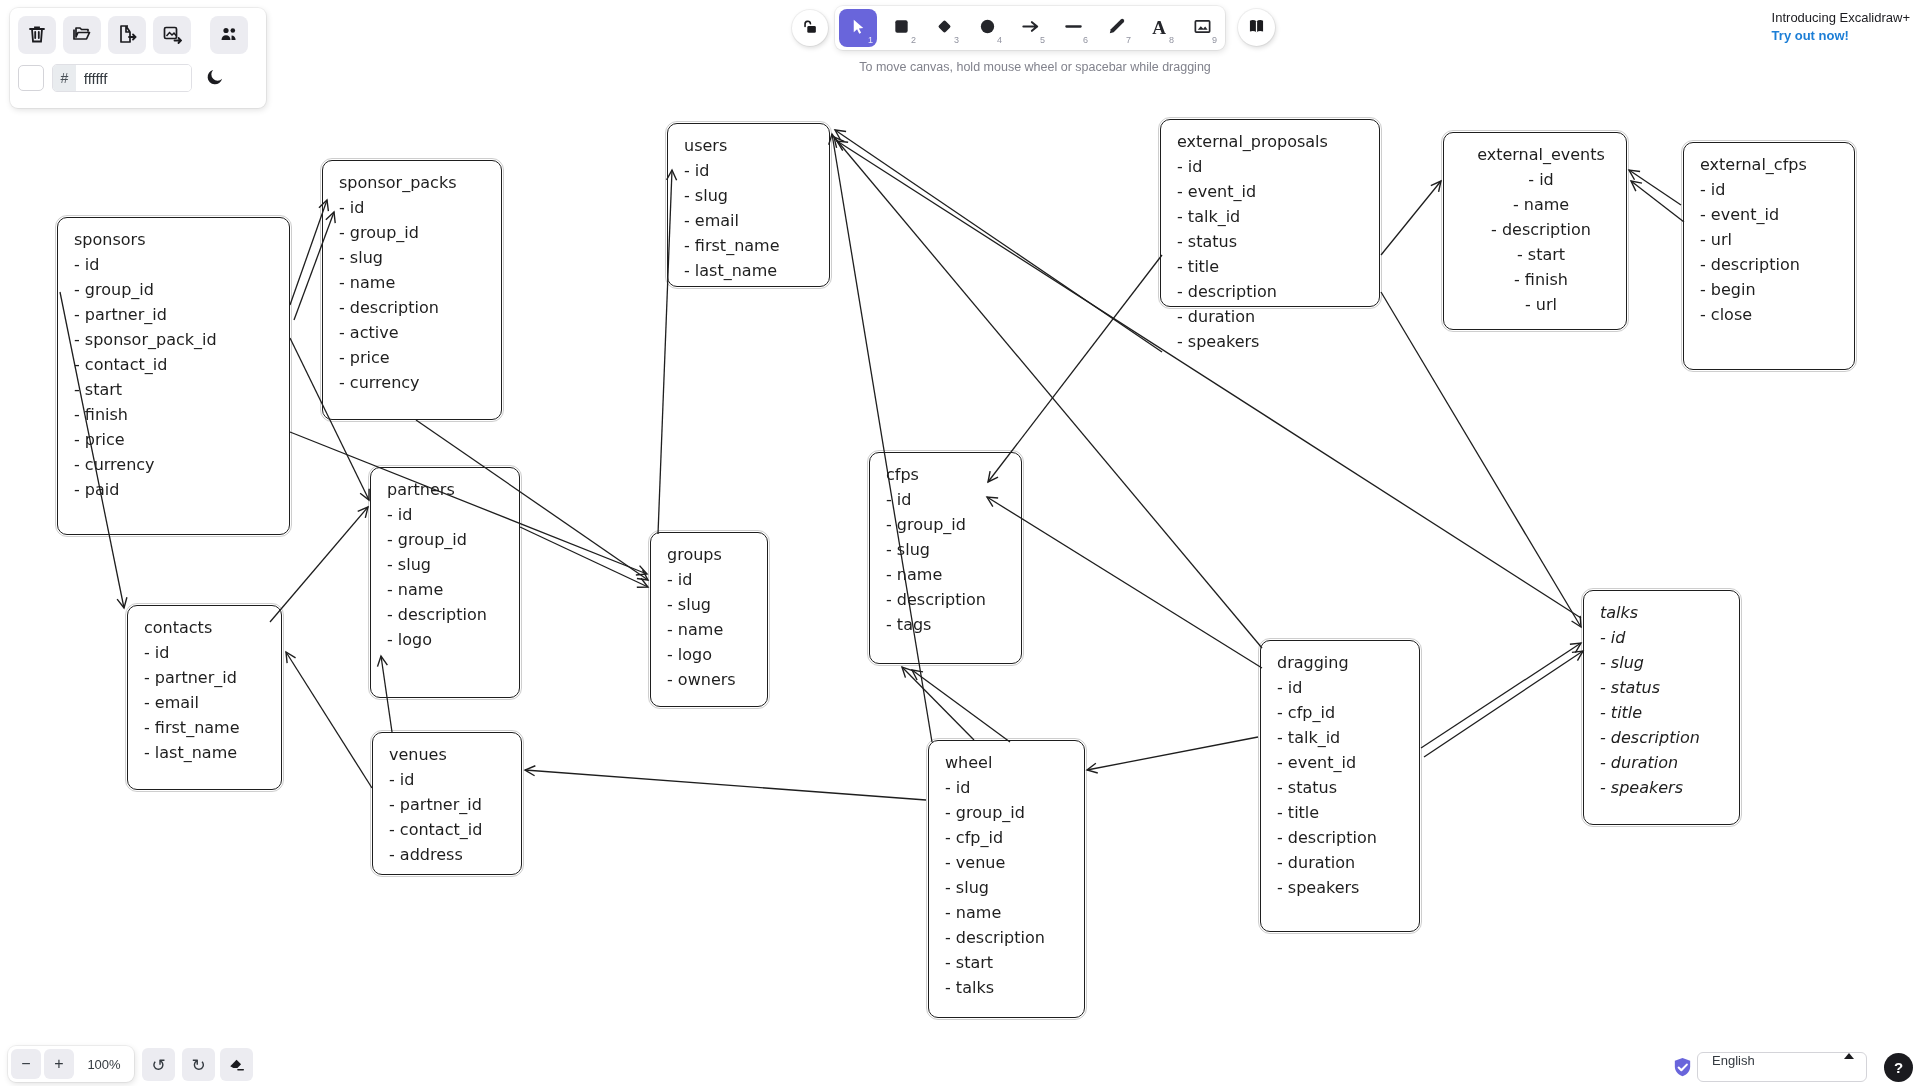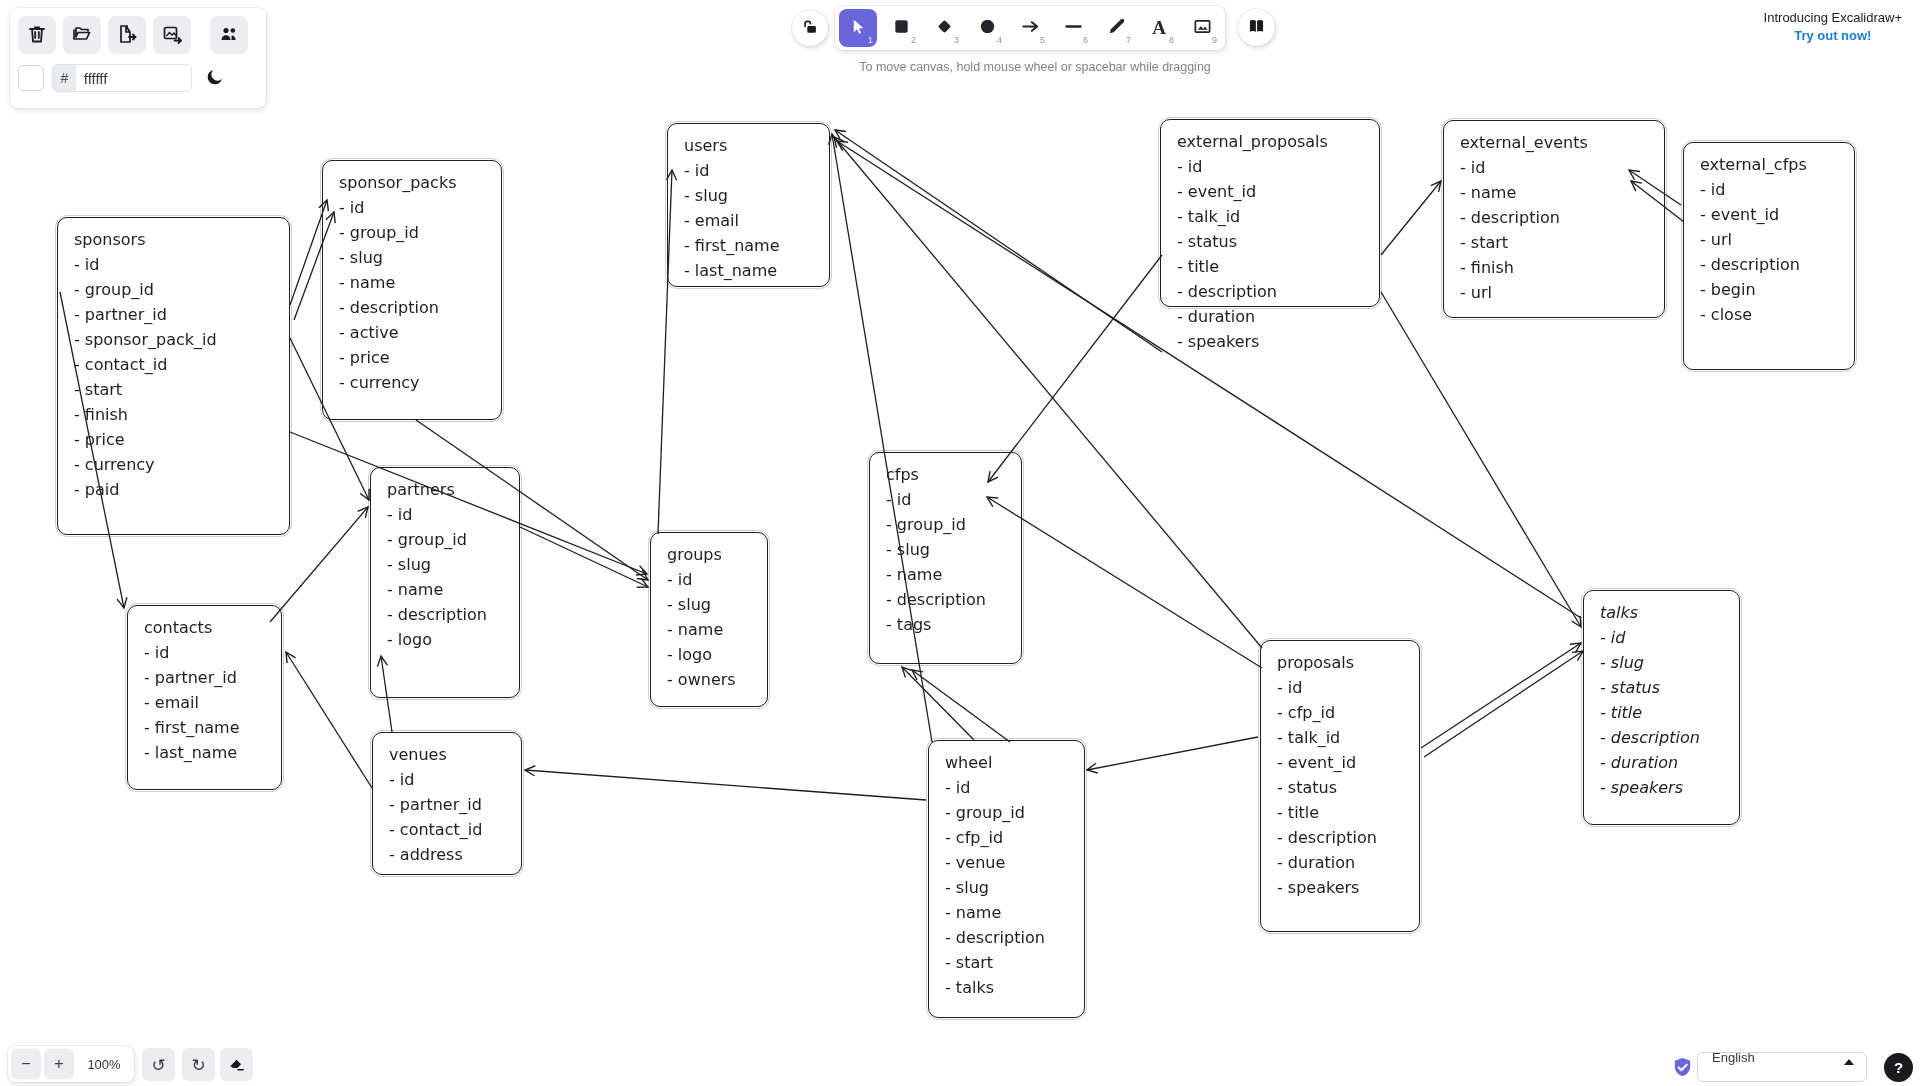--- a/index.html
+++ b/index.html
@@ -36,39 +36,39 @@
   .tool-btn svg { width:19px; height:19px; }
   .tool-num { position:absolute; right:4px; bottom:2px; font-size:9px; color:#9193a0; }
   .tool-btn.active .tool-num { color:rgba(255,255,255,.85); }
   .lib-btn { position:absolute; left:1238px; top:9px; width:37px; height:37px; border-radius:50%;
              background:#fff; border:none; box-shadow:0 0 0 1px rgba(0,0,0,.05),1px 2px 5px rgba(0,0,0,.15);
              display:flex; align-items:center; justify-content:center; cursor:pointer; }
   .hint { position:absolute; left:785px; top:60px; width:500px; text-align:center;
           font-size:12.5px; color:#81828c; }
 
   
-  .promo { position:absolute; right:18px; top:9px; text-align:center; font-size:13px; line-height:1.4; color:#1b1b1f; }
+  .promo { position:absolute; right:10px; top:9px; text-align:left; font-size:13px; line-height:1.4; color:#1b1b1f; }
   .promo-link { color:#1c7ed6; font-weight:bold; cursor:pointer; }
 
   
   .zoom-island { position:absolute; left:8px; top:1046px; width:126px; height:36px; padding:3px;
                  display:flex; align-items:center; gap:3px; }
   .zoom-btn { width:30px; height:30px; border:none; border-radius:6px; background:#ececf1; color:#343a40;
               font-size:16px; cursor:pointer; display:flex; align-items:center; justify-content:center; }
   .zoom-level { flex:1; text-align:center; font-size:13px; color:#343a40; cursor:pointer; }
   .foot-btn { position:absolute; top:1048px; width:33px; height:33px; border:none; border-radius:6px;
               background:#ececf1; color:#343a40; font-size:17px; cursor:pointer;
               display:flex; align-items:center; justify-content:center; font-family:"DejaVu Sans",sans-serif; }
   .undo-btn { left:142px; } .redo-btn { left:182px; } .eraser-btn { left:220px; }
 
   
   .shield { position:absolute; left:1671px; top:1056px; width:23px; height:23px; cursor:pointer; }
   .lang-select { position:absolute; left:1697px; top:1052px; width:170px; height:30px; background:#fff;
-                 border:1px solid #d4d4d9; border-radius:6px; display:flex; align-items:flex-end;
-                 padding:0 12px 16px 14px; font-size:13px; color:#343a40; cursor:pointer; }
+                 border:1px solid #d4d4d9; border-radius:6px; display:flex; align-items:flex-start;
+                 padding:0 12px 4px 14px; font-size:13px; color:#343a40; cursor:pointer; }
   .lang-caret { margin-left:auto; width:0; height:0; border-left:5px solid transparent;
                 border-right:5px solid transparent; border-bottom:6px solid #1b1b1f; }
   .help-btn { position:absolute; left:1884px; top:1053px; width:29px; height:29px; border-radius:50%;
               background:#1b1b1f; color:#fff; border:none; font-size:15px; font-weight:bold;
               display:flex; align-items:center; justify-content:center; cursor:pointer; }
 
   
   .diagram-layer { position:absolute; left:0; top:0; width:1920px; height:1086px; }
   .arrows-svg { position:absolute; left:0; top:0; }
   .tnode { position:absolute; border:1.7px solid #1e1e1e; border-radius:10px;
@@ -157,21 +157,21 @@
           <div class="ttitle">external_proposals</div>
           <div class="tfield">- id</div>
           <div class="tfield">- event_id</div>
           <div class="tfield">- talk_id</div>
           <div class="tfield">- status</div>
           <div class="tfield">- title</div>
           <div class="tfield">- description</div>
           <div class="tfield">- duration</div>
           <div class="tfield">- speakers</div>
         </div>
-        <div class="tnode" style="left: 1443px; top: 120px; width: 222px; height: 198px;">
+        <div class="tnode" style="left: 1443px; top: 132px; width: 184px; height: 198px; text-align: center;">
           <div class="ttitle">external_events</div>
           <div class="tfield">- id</div>
           <div class="tfield">- name</div>
           <div class="tfield">- description</div>
           <div class="tfield">- start</div>
           <div class="tfield">- finish</div>
           <div class="tfield">- url</div>
         </div>
         <div class="tnode" style="left: 1683px; top: 142px; width: 172px; height: 228px;">
           <div class="ttitle">external_cfps</div>
@@ -229,21 +229,21 @@
           <div class="tfield">- group_id</div>
           <div class="tfield">- cfp_id</div>
           <div class="tfield">- venue</div>
           <div class="tfield">- slug</div>
           <div class="tfield">- name</div>
           <div class="tfield">- description</div>
           <div class="tfield">- start</div>
           <div class="tfield">- talks</div>
         </div>
         <div class="tnode" style="left: 1260px; top: 640px; width: 160px; height: 292px;">
-          <div class="ttitle">proposals</div>
+          <div class="ttitle">dragging</div>
           <div class="tfield">- id</div>
           <div class="tfield">- cfp_id</div>
           <div class="tfield">- talk_id</div>
           <div class="tfield">- event_id</div>
           <div class="tfield">- status</div>
           <div class="tfield">- title</div>
           <div class="tfield">- description</div>
           <div class="tfield">- duration</div>
           <div class="tfield">- speakers</div>
         </div>

